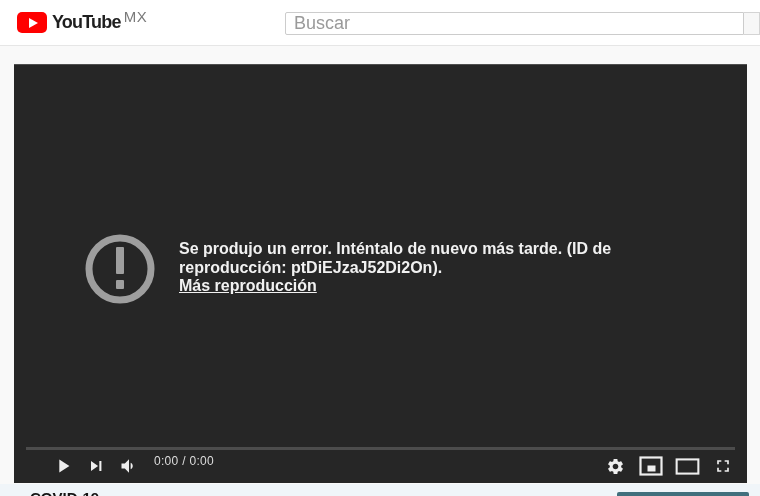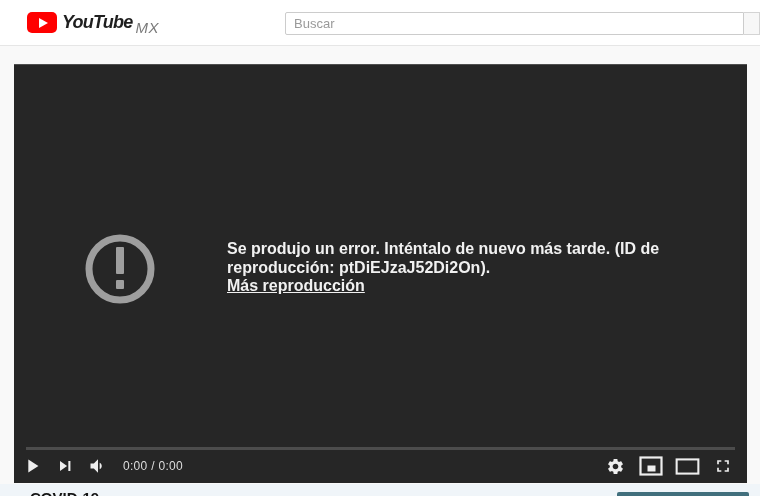--- a/index.html
+++ b/index.html
@@ -3,49 +3,49 @@
 <meta charset="utf-8">
 <style>
   * { margin: 0; padding: 0; box-sizing: border-box; }
   html, body { width: 760px; height: 496px; }
   body { font-family: "Liberation Sans", sans-serif; background: #f9f9f9; }
   .stage { position: relative; width: 760px; height: 496px; overflow: hidden; background: #f9f9f9; }
 
   
   .header { position: absolute; top: 0; left: 0; width: 760px; height: 46px;
             background: #ffffff; border-bottom: 1px solid #e6e6e6; }
-  .logo { position: absolute; left: 27px; top: 12px; display: flex; align-items: flex-end; cursor: pointer; font-style: italic; }
+  .logo { position: absolute; left: 17px; top: 12px; display: flex; align-items: flex-start; cursor: pointer; }
   .logo-badge { width: 30px; height: 21px; background: #ff0000; border-radius: 5px;
                 display: flex; align-items: center; justify-content: center; }
   .logo-badge .tri { width: 0; height: 0; border-left: 9px solid #ffffff;
                      border-top: 5.5px solid transparent; border-bottom: 5.5px solid transparent; margin-left: 2px; }
   .logo-word { font-size: 18px; font-weight: 700; color: #1f1f1f; letter-spacing: -0.8px;
                margin-left: 5px; line-height: 21px; }
   .logo-region { font-size: 15px; color: #7a7a7a; margin-left: 3px; line-height: 10px; letter-spacing: 0.5px; }
 
   .search-wrap { position: absolute; left: 285px; right: 0; top: 12px; height: 23px; display: flex; }
   .search-input { flex: 1; height: 23px; border: 1px solid #cccccc; background: #fff;
-                  font-size: 13px; color: #333; padding: 0 8px; outline: none; border-radius: 2px 0 0 2px; }
+                  font-size: 18px; color: #333; padding: 0 8px; outline: none; border-radius: 2px 0 0 2px; }
   .search-input::placeholder { color: #9a9a9a; }
   .search-btn { width: 16px; height: 23px; background: #f7f7f7; border: 1px solid #d4d4d4; border-left: none; }
 
   
   .player { position: absolute; left: 14px; top: 64px; width: 733px; height: 419px;
             background: #262626; border-top: 1px solid #4f4f4f; }
 
-  .error-wrap { position: absolute; left: 70px; top: 168px; display: flex; align-items: flex-start; gap: 48px; }
+  .error-wrap { position: absolute; left: 70px; top: 168px; display: flex; align-items: flex-start; }
   .error-icon { width: 72px; height: 72px; flex: none; }
   .error-texts { margin-left: 23px; margin-top: 7px; max-width: 462px; }
   .error-msg { color: #f1f1f1; font-size: 16px; font-weight: 700; line-height: 18.5px; }
   .error-link { display: inline-block; color: #f1f1f1; font-size: 16px; font-weight: 700;
                 line-height: 18.5px; text-decoration: underline; cursor: pointer; }
 
   .controls { position: absolute; left: 0; right: 0; bottom: 0; height: 36px; }
   .progress { position: absolute; top: 0; left: 12px; right: 12px; height: 3px; background: #4c4c4c; cursor: pointer; }
-  .ctrl-left { position: absolute; left: 1px; top: 7px; display: flex; align-items: center; }
+  .ctrl-left { position: absolute; left: 32px; top: 7px; display: flex; }
   .ctrl-right { position: absolute; right: 9px; top: 7px; display: flex; align-items: center; }
   .ctrl-btn { background: none; border: none; height: 24px; display: flex; align-items: center;
               justify-content: center; cursor: pointer; padding: 0; }
   .ctrl-left .ctrl-btn { width: 33px; }
   .ctrl-right .ctrl-btn { width: 30px; margin-left: 6px; }
   .time { color: #dddddd; font-size: 12px; margin-left: 9px; letter-spacing: 0.3px; }
 
   
   .below { position: absolute; left: 0; top: 484px; width: 760px; height: 12px;
            background: #f0f5f9; overflow: hidden; }

